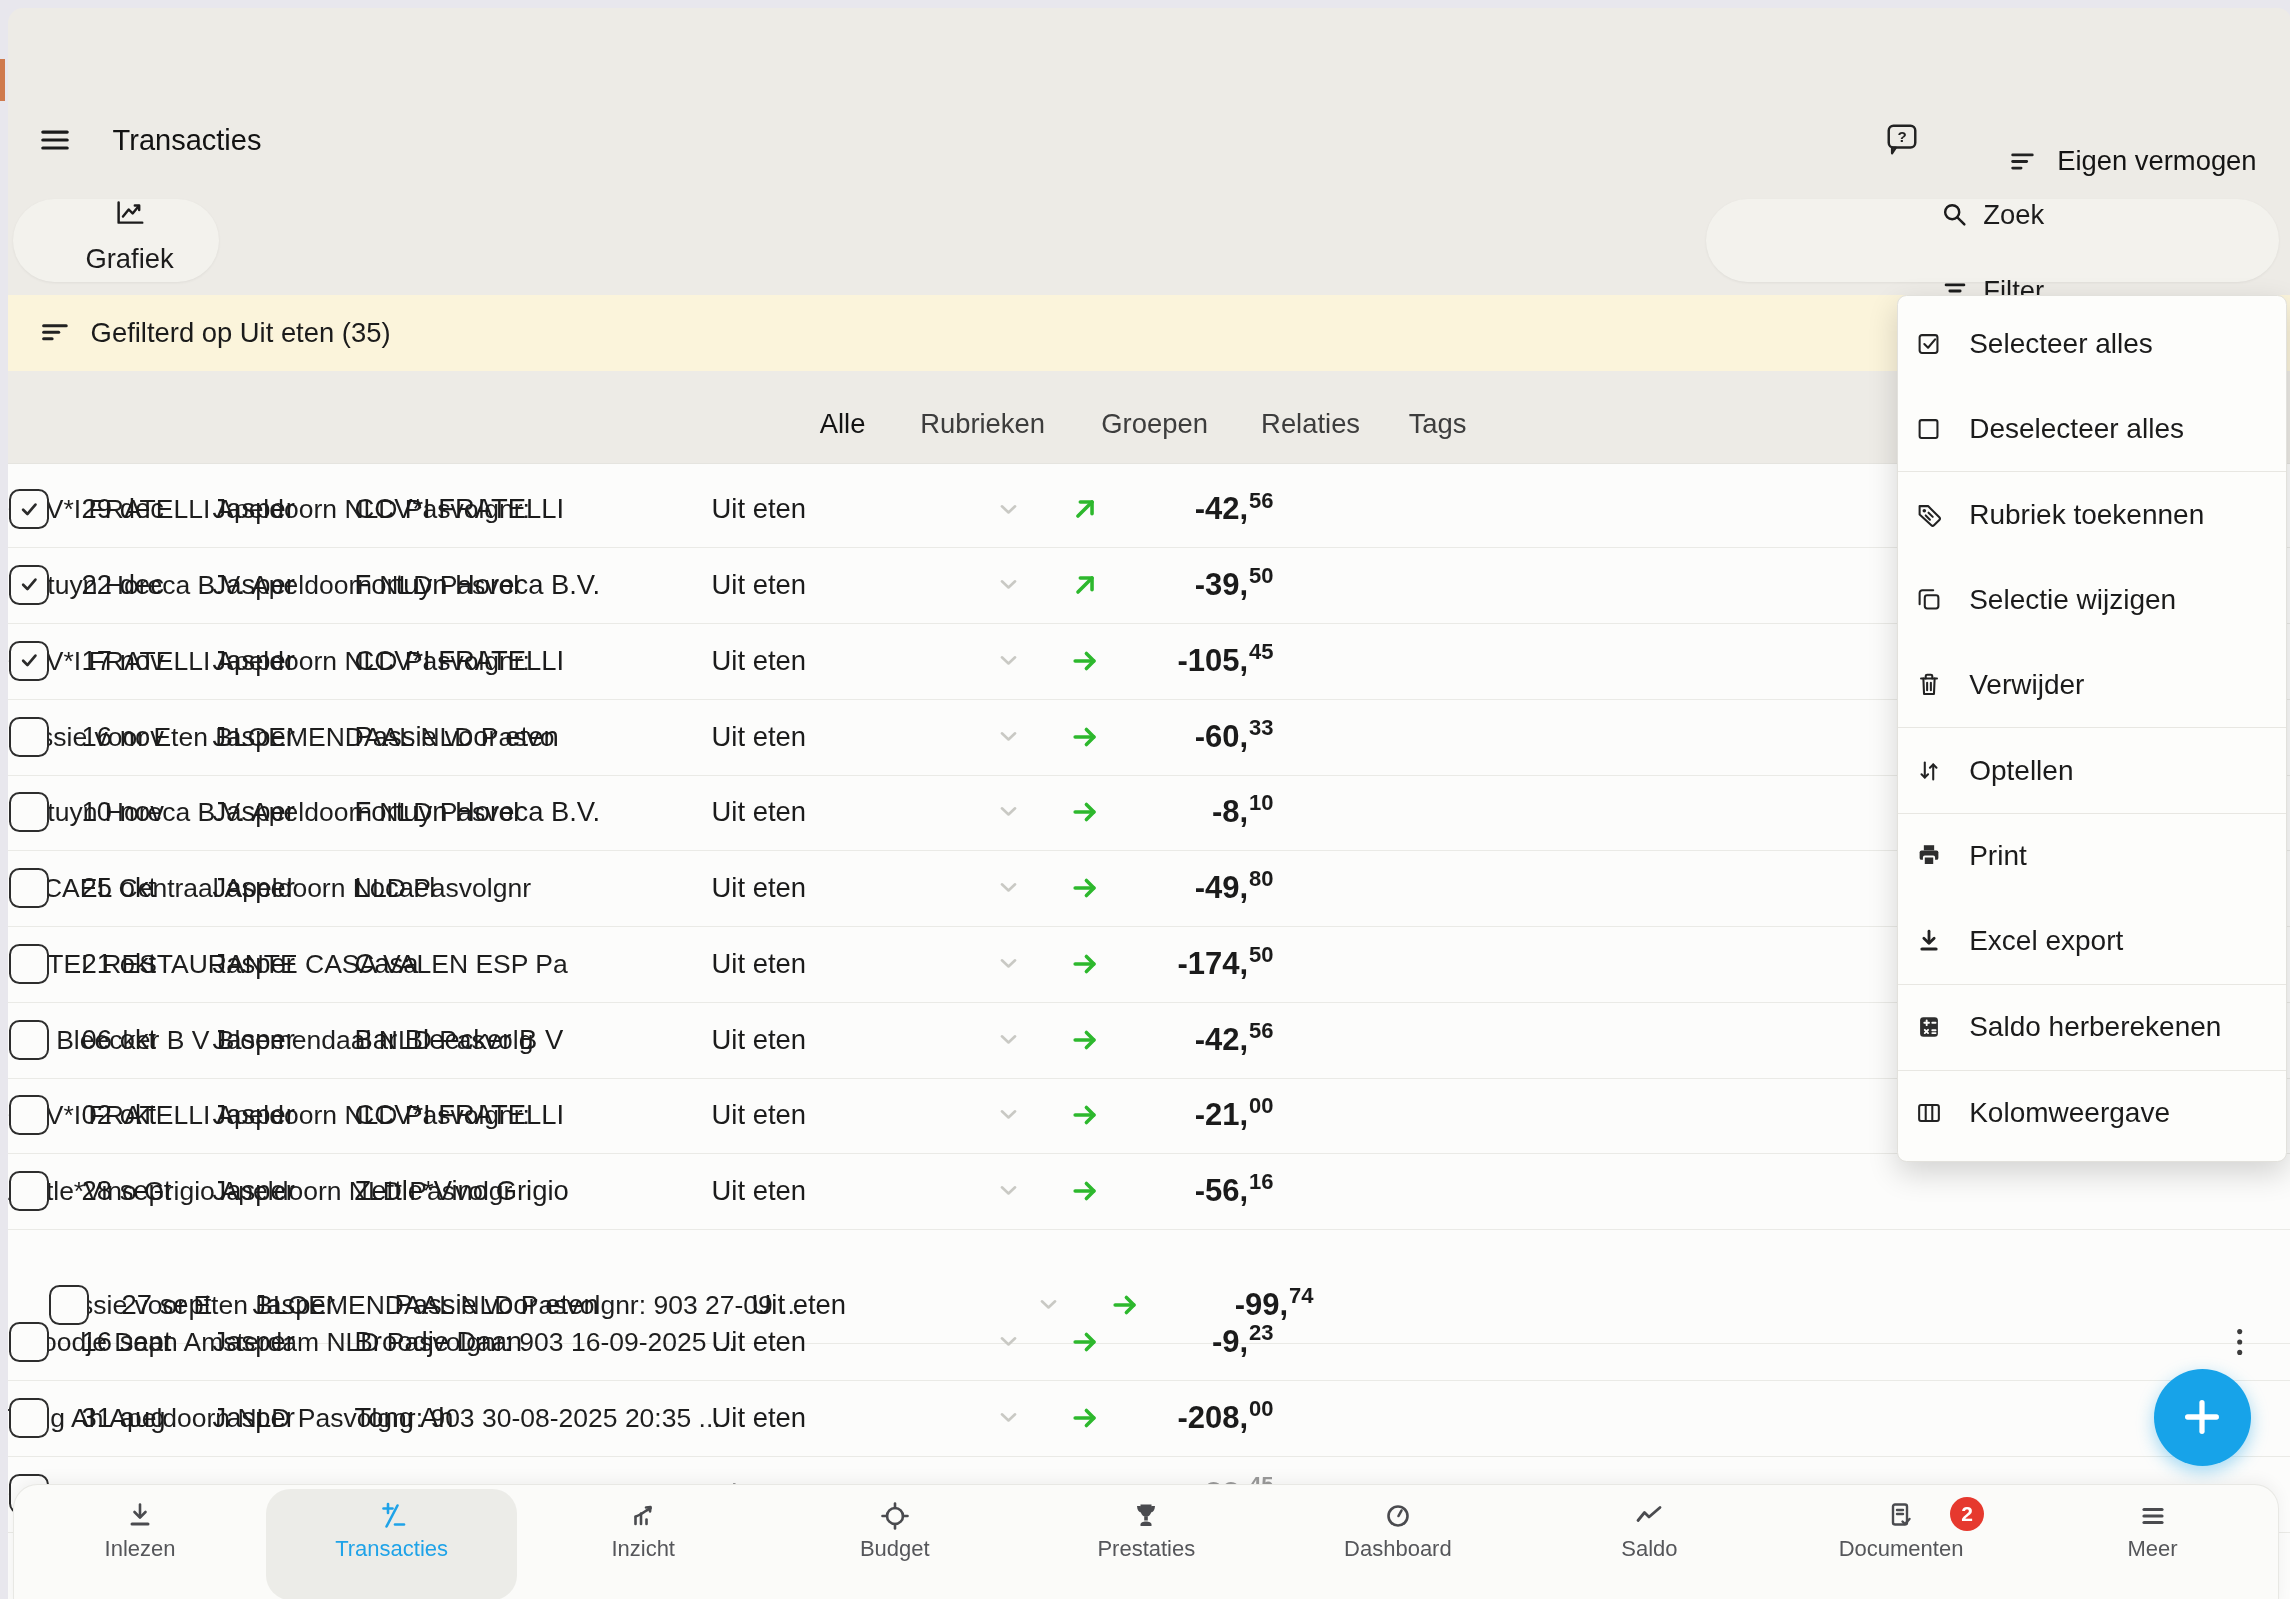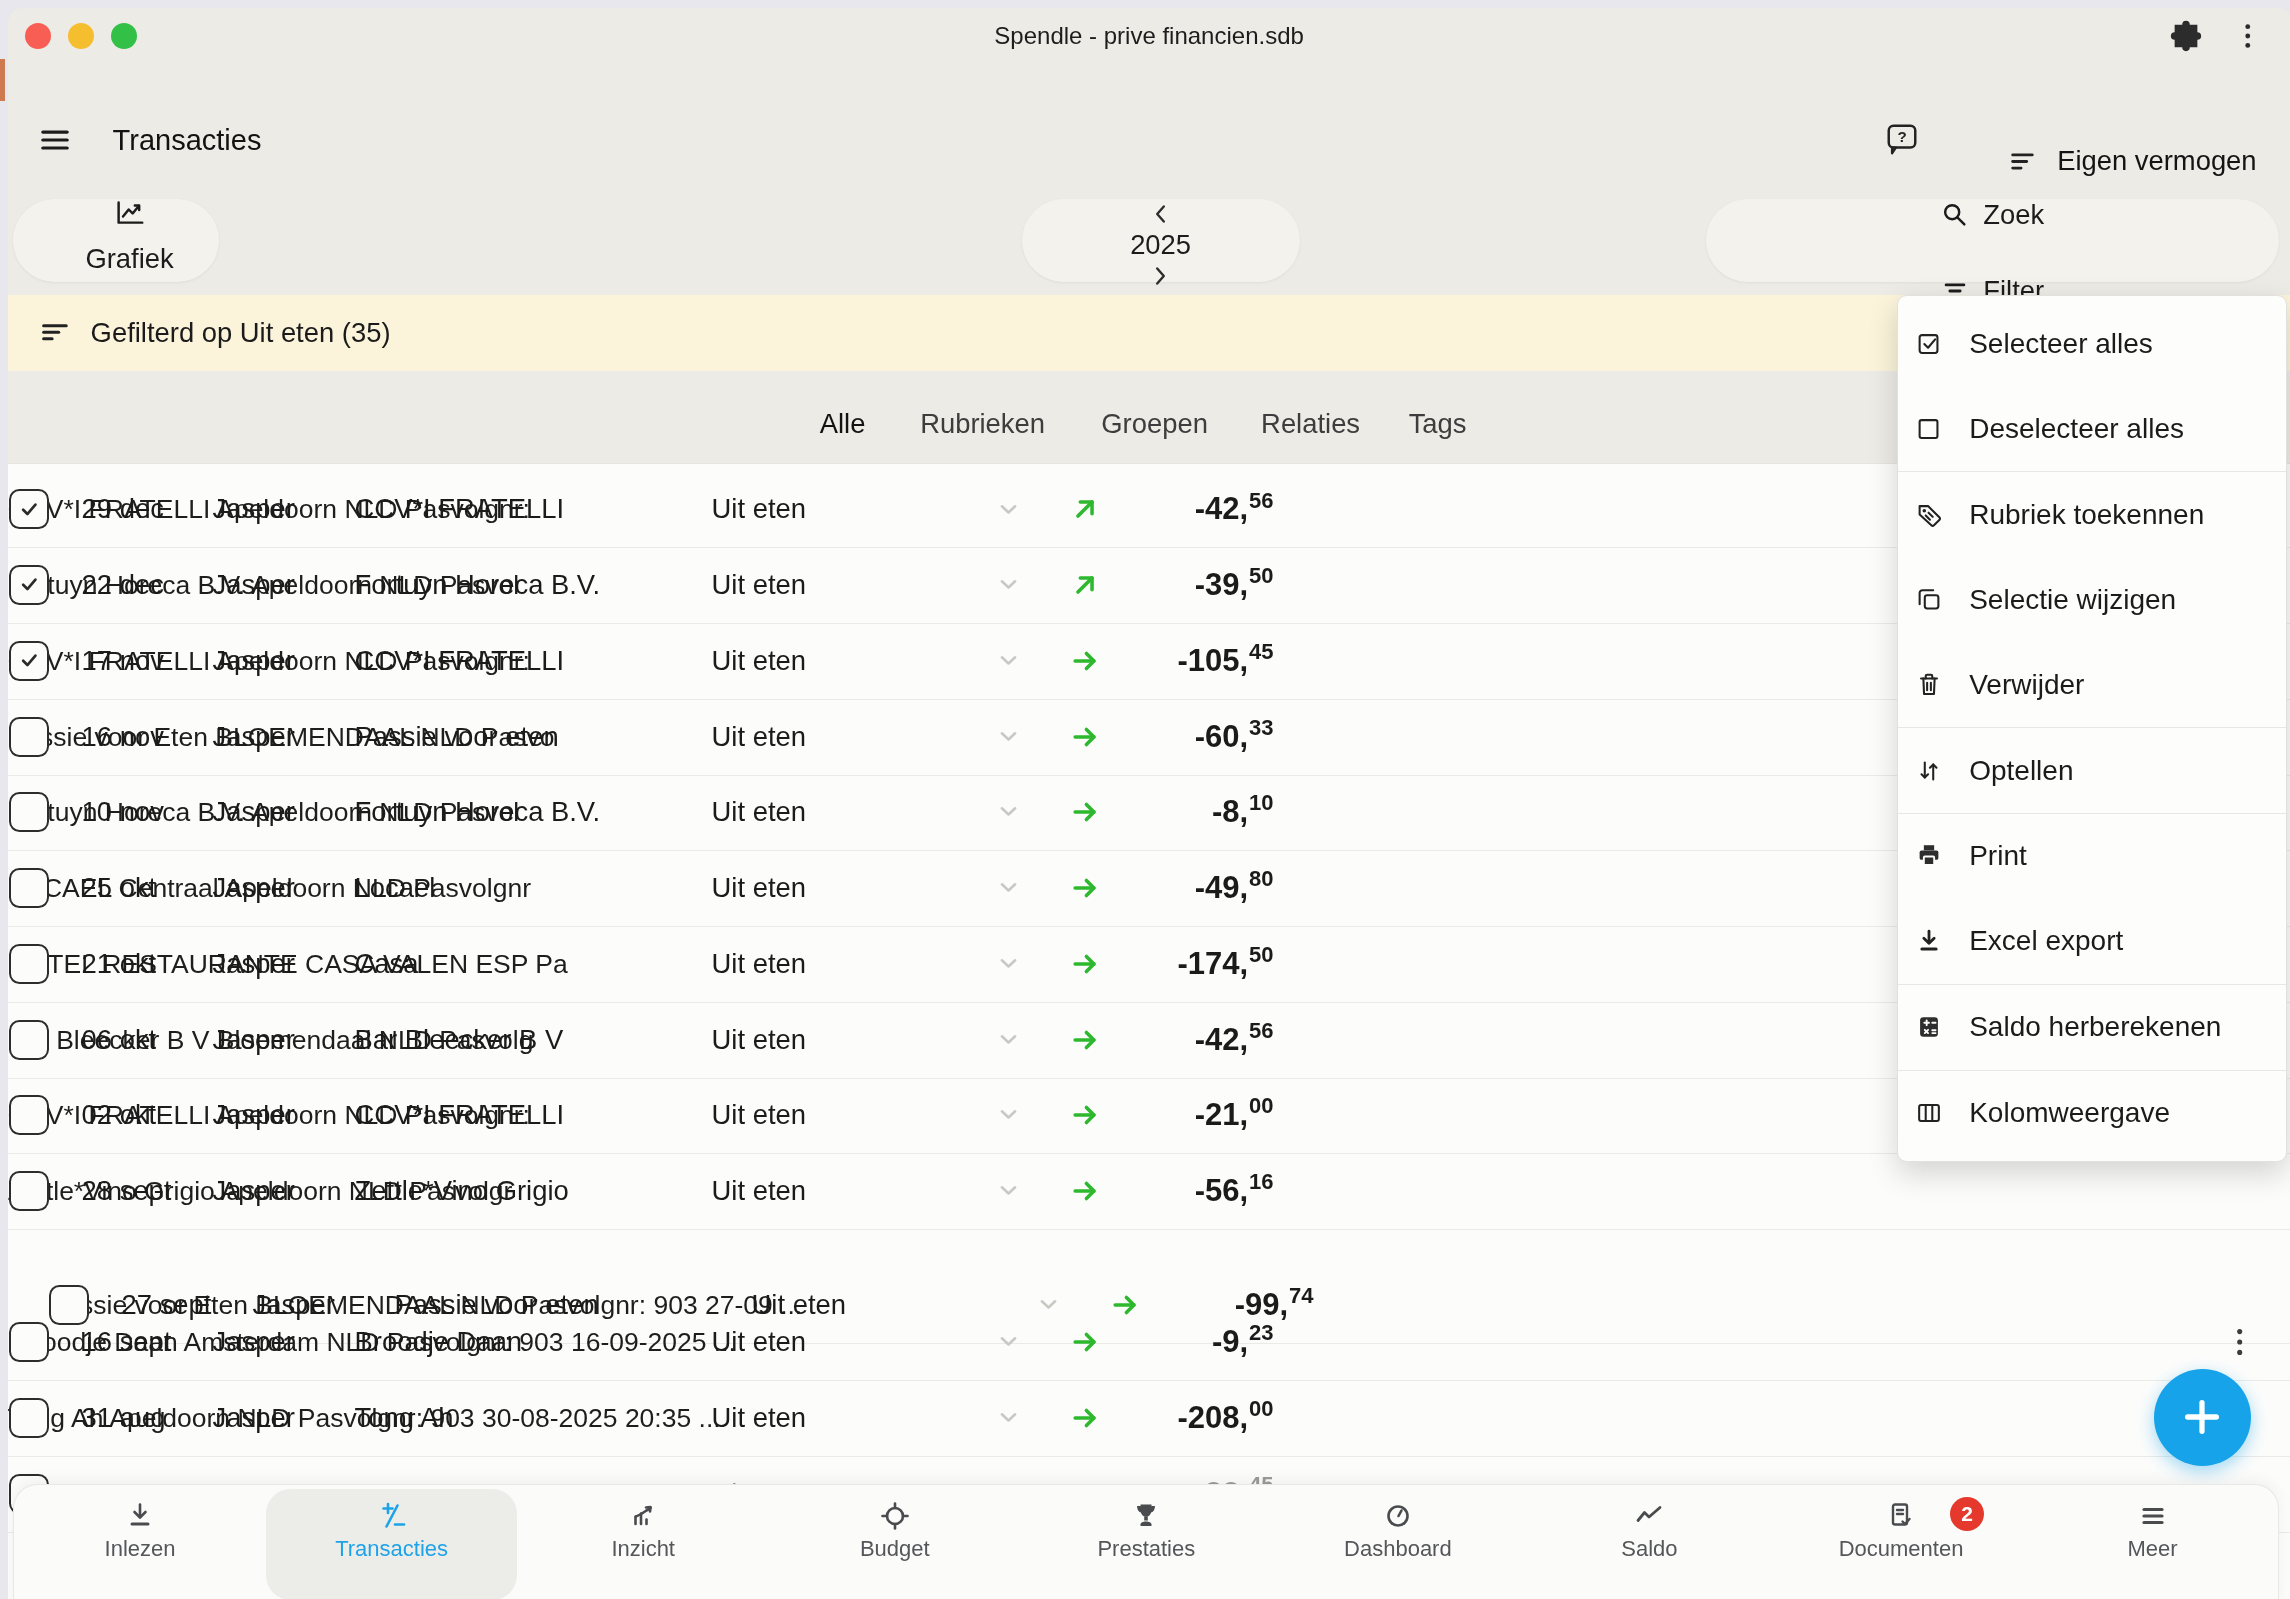--- a/index.html
+++ b/index.html
@@ -77,38 +77,20 @@
   .ic{display:inline-flex;}
   .ic svg{display:block;}
 </style>
 </head>
 <body>
 
 <div class="sliver" style="top:59px;height:42px;"></div>
 
 <div class="window">
 
-  <div class="titlebar">
-    <span class="light l-close"></span>
-    <span class="light l-min"></span>
-    <span class="light l-max"></span>
-    <div class="window-title">Spendle - prive financien.sdb</div>
-    <span class="ic tb-ext">
-      <svg width="36" height="36" viewBox="0 0 38 38" fill="#2c2c2c">
-          <path d="M15 7a4 4 0 018 0h8v8a4 4 0 010 8v8h-8a4 4 0 01-8 0H7v-8a4 4 0 010-8V7z"></path>
-        </svg>
-    </span>
-    <span class="ic tb-kebab">
-      <svg width="9.5" height="30" viewBox="0 0 10 32" fill="#2a2a2a">
-          <circle cx="5" cy="6" r="2.6"></circle>
-          <circle cx="5" cy="16" r="2.6"></circle>
-          <circle cx="5" cy="26" r="2.6"></circle>
-        </svg>
-    </span>
-  </div>
 
   <div class="appbar">
     <span class="ic hamburger">
       <svg width="30" height="24.6" viewBox="0 0 32 26" fill="none">
           <g stroke="#1b1b1b" stroke-width="3.4" stroke-linecap="round">
             <path d="M3 4.5h26"></path>
             <path d="M3 13h26"></path>
             <path d="M3 21.5h26"></path>
           </g>
         </svg>
@@ -141,33 +123,20 @@
           <g stroke="#1c1c1c" stroke-width="2.8" stroke-linecap="round" stroke-linejoin="round">
             <path d="M5 4v23h27"></path>
             <path d="M10 20l6.5-8 4.5 4.5L28 8"></path>
             <path d="M23.5 7.5h5v5"></path>
           </g>
         </svg>
     </span>
     <span>Grafiek</span>
   </div>
 
-  <div class="pill pill-year">
-    <span class="ic">
-      <svg width="19" height="30" viewBox="0 0 20 32" fill="none">
-          <path d="M13.5 8l-7 8 7 8" stroke="#2e2e2e" stroke-width="2.6" stroke-linecap="round" stroke-linejoin="round"></path>
-        </svg>
-    </span>
-    <span class="yearval">2025</span>
-    <span class="ic">
-      <svg width="19" height="30" viewBox="0 0 20 32" fill="none">
-          <path d="M6.5 8l7 8-7 8" stroke="#2e2e2e" stroke-width="2.6" stroke-linecap="round" stroke-linejoin="round"></path>
-        </svg>
-    </span>
-  </div>
 
   <div class="pill pill-actions">
     <div class="tgroup">
       <span class="ic">
         <svg width="30" height="30" viewBox="0 0 32 32" fill="none">
             <circle cx="13" cy="13" r="7.5" stroke="#1c1c1c" stroke-width="2.6"></circle>
             <path d="M18.5 18.5L26 26" stroke="#1c1c1c" stroke-width="2.6" stroke-linecap="round"></path>
           </svg>
       </span>
       <span>Zoek</span>

